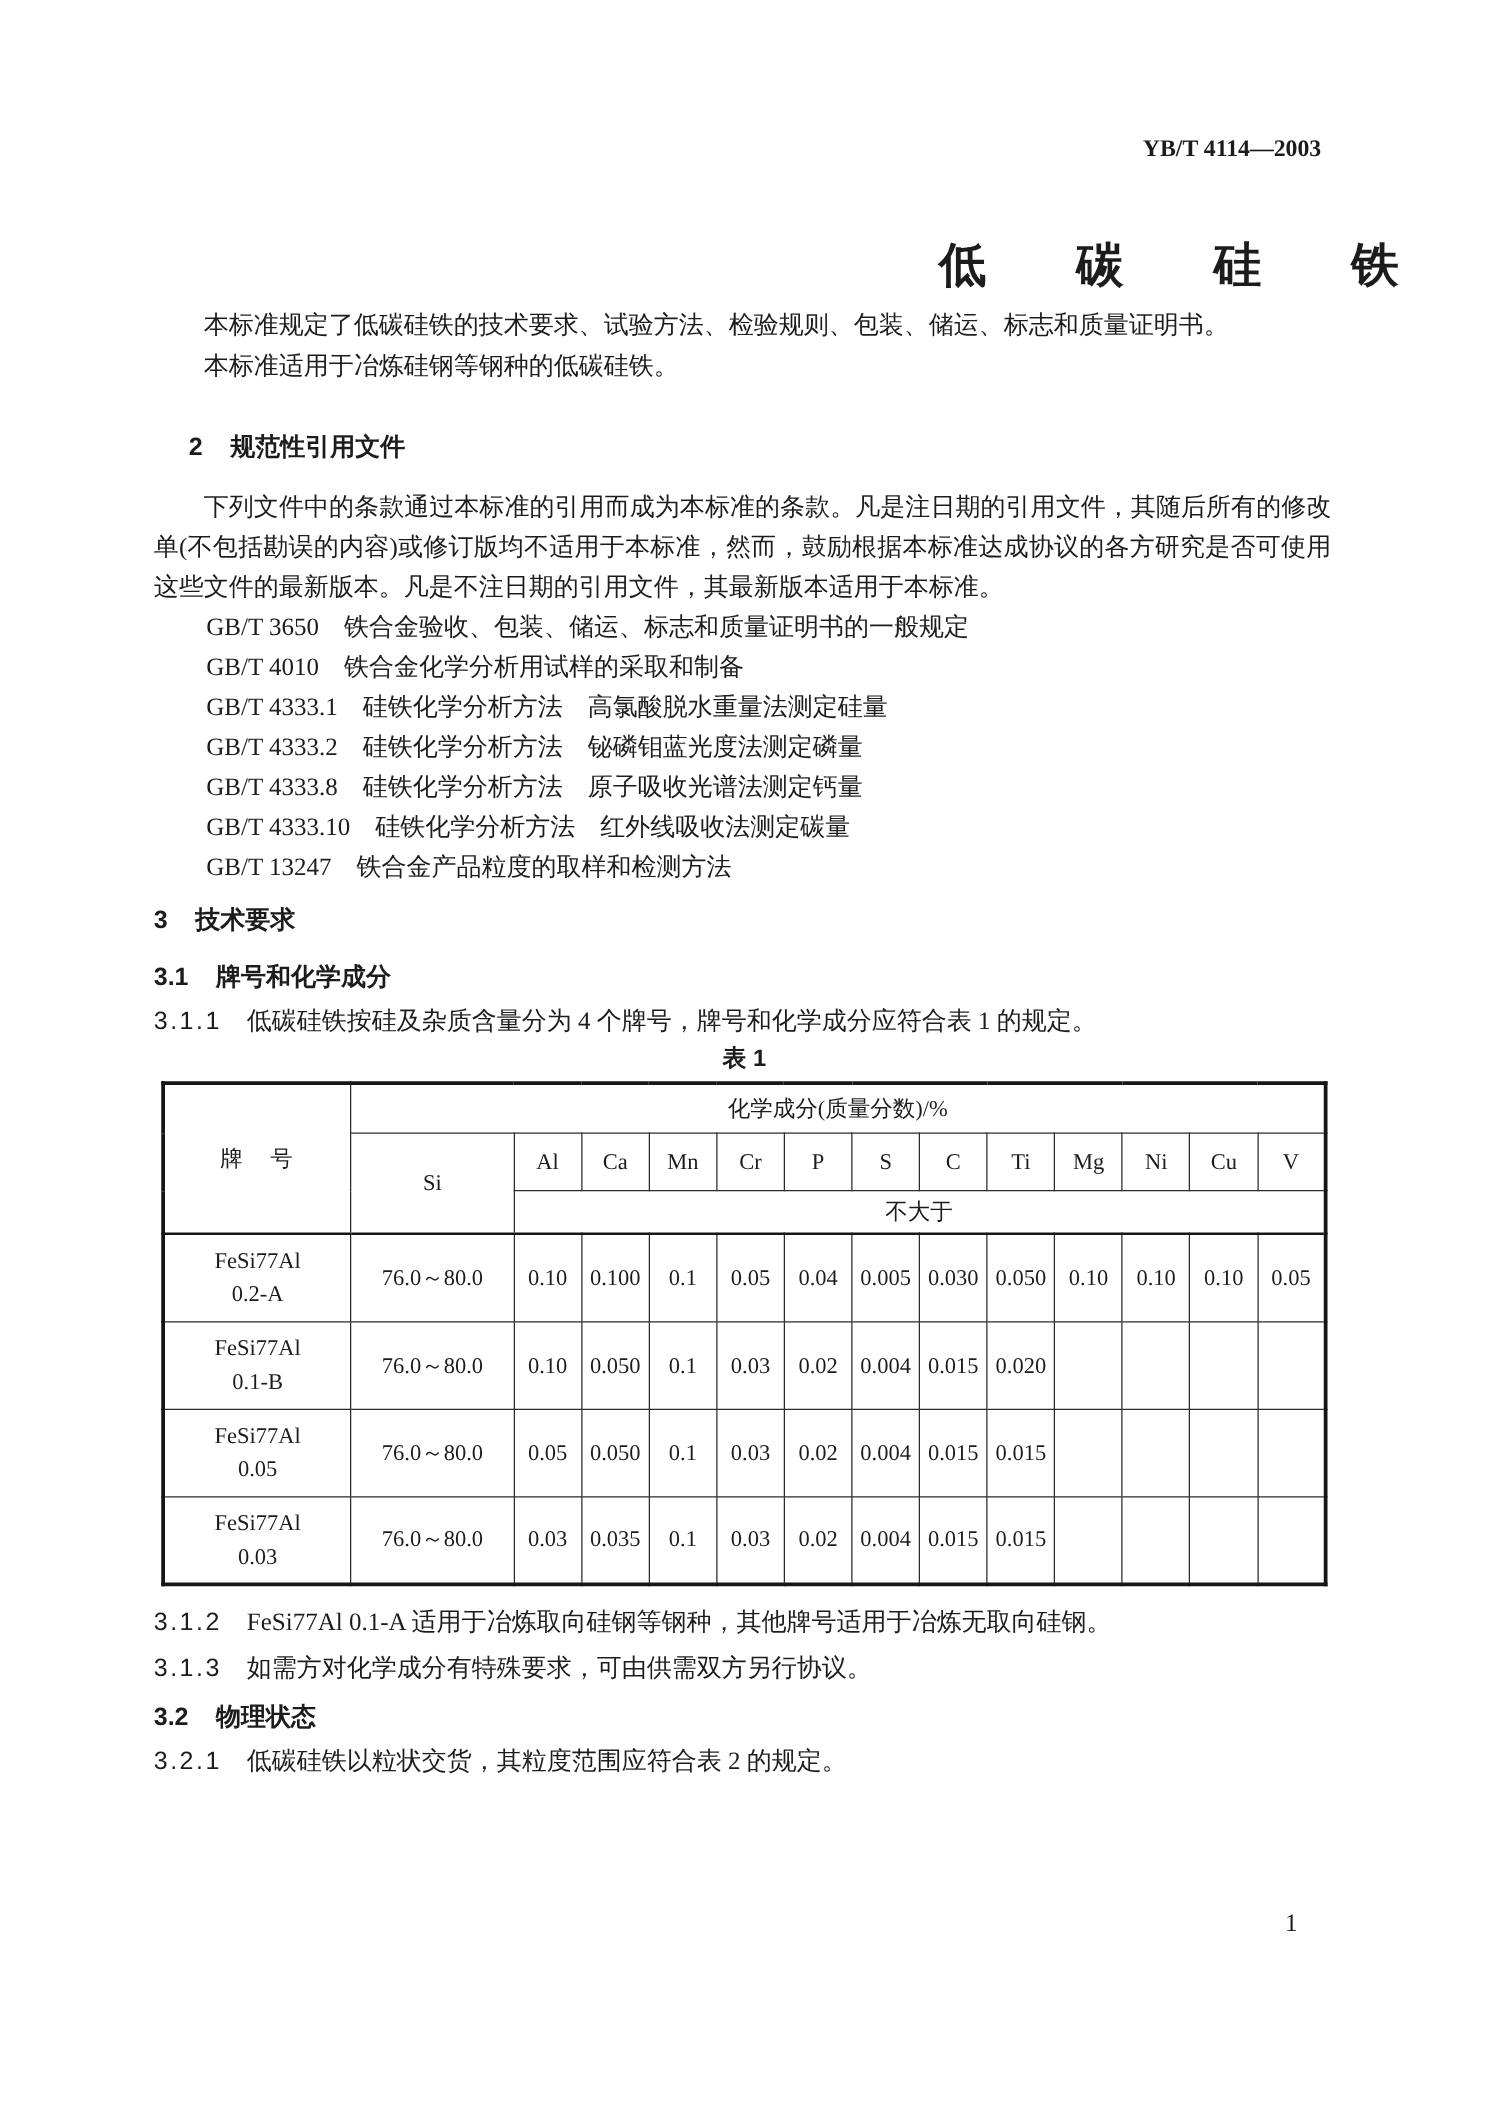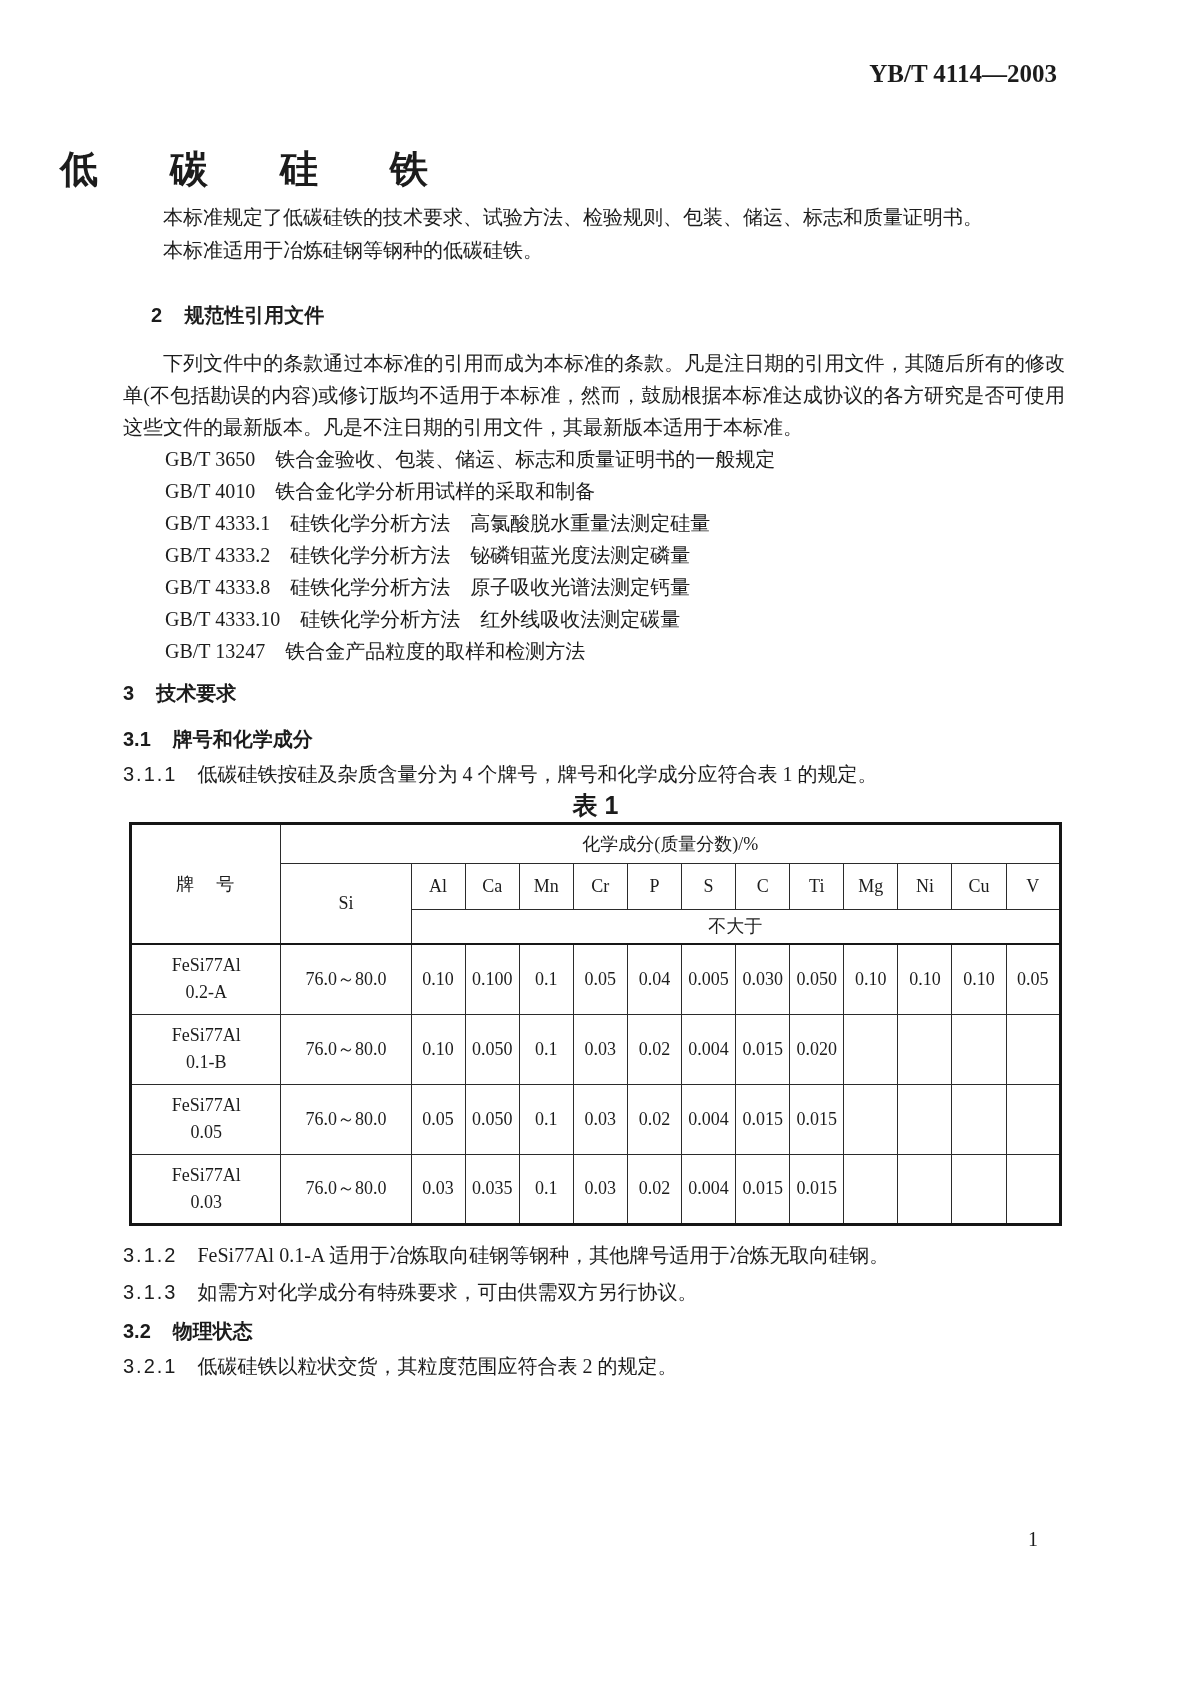--- a/index.html
+++ b/index.html
@@ -7,35 +7,35 @@
   .page {
     position: relative;
     width: 1191px;
     height: 1684px;
     background: #ffffff;
     color: #1c1c1c;
     font-family: "Liberation Serif", "DejaVu Serif", serif;
     overflow: hidden;
   }
   .doc-number {
-    padding-top: 60px;
+    padding-top: 109px;
     padding-right: 134px;
     text-align: right;
-    font-size: 25px;
+    font-size: 19px;
     font-weight: bold;
     font-family: "Liberation Serif", "DejaVu Serif", serif;
   }
   .doc-title {
     margin-top: 56px;
-    text-align: left;
+    text-align: right;
     font-family: Liberation Mono, monospace;
     font-weight: bold;
     font-size: 38px;
     letter-spacing: 72px;
-    padding-left: 60px;
+    padding-left: 44px;
     white-space: nowrap;
   }
   .content {
     margin-left: 123px;
     width: 942px;
     font-size: 20px;
     line-height: 33px;
   }
   .sec-heading {
     font-family: "Liberation Sans", "DejaVu Sans", sans-serif;
@@ -60,21 +60,21 @@
     margin-right: 20px;
     letter-spacing: 2px;
   }
   .table-caption {
     margin-top: 0px;
     width: 933px;
     margin-left: 6px;
     text-align: center;
     font-family: "Liberation Sans", "DejaVu Sans", sans-serif;
     font-weight: bold;
-    font-size: 25px;
+    font-size: 19px;
     line-height: 28px;
   }
   table.comp {
     margin-top: 3px;
     margin-left: 6px;
     width: 933px;
     table-layout: fixed;
     border-collapse: collapse;
     font-size: 18px;
   }

